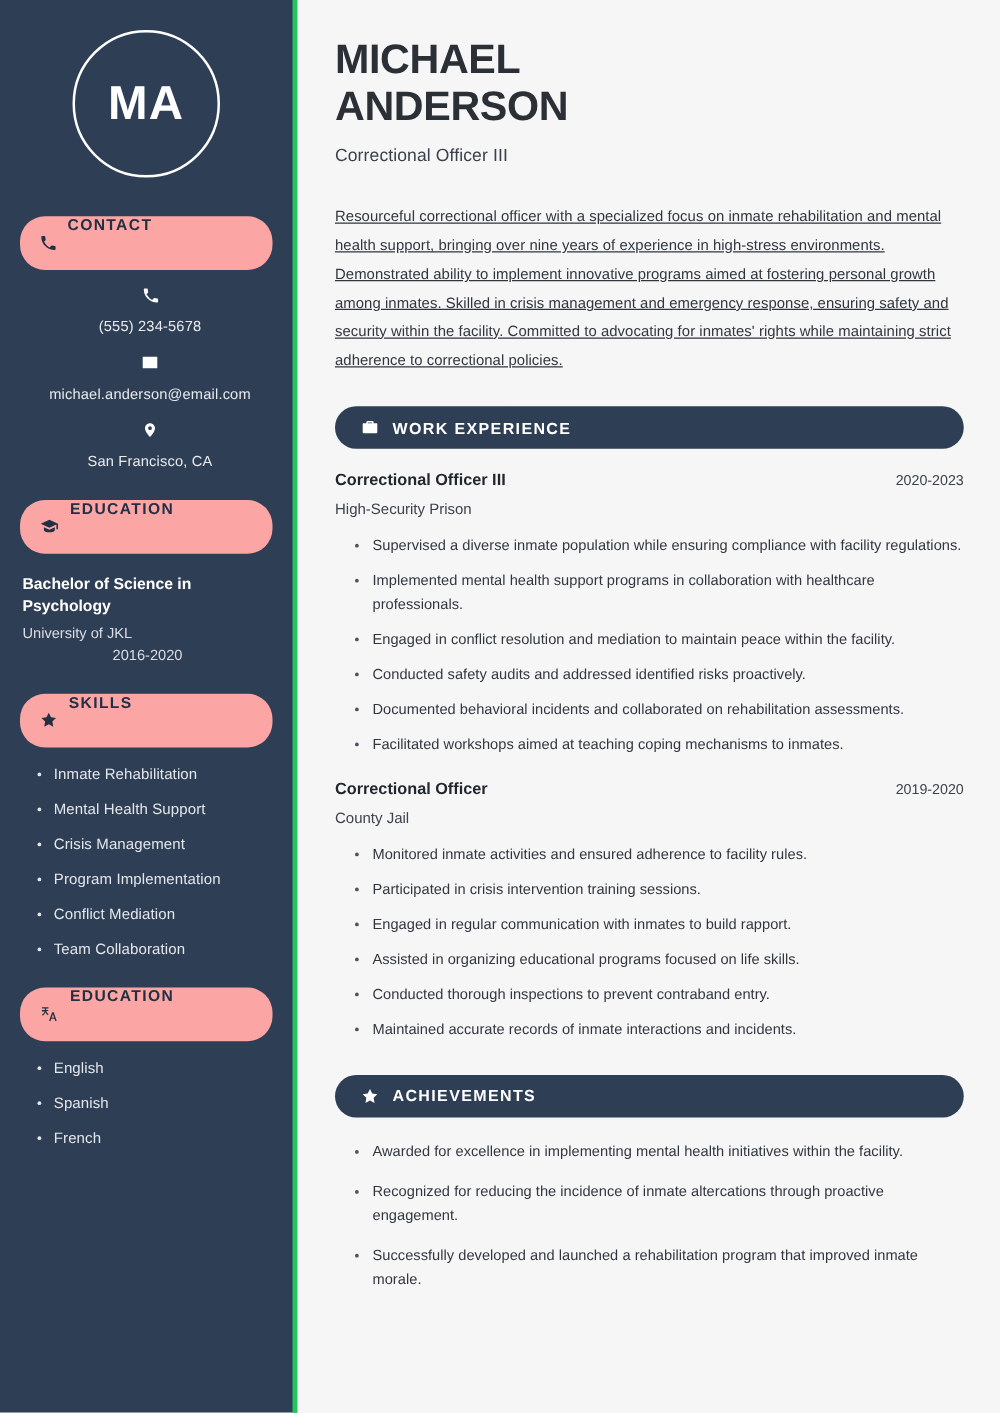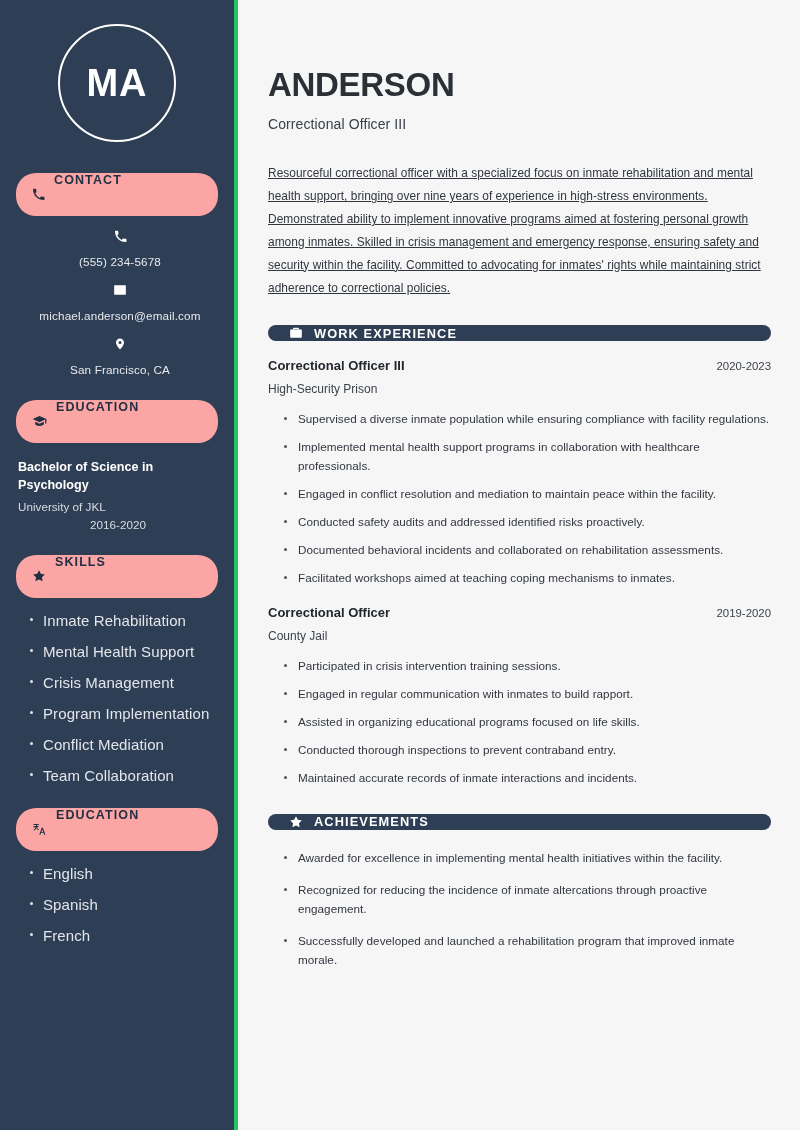--- a/index.html
+++ b/index.html
@@ -45,21 +45,21 @@
   .contact-row .c-ico { width:15px; display:flex; justify-content:center; align-items:center; }
   .contact-row .c-txt { font-size:11.7px; color:#e8eaee; letter-spacing:.15px; }
 
   .edu-block { margin-top:15px; padding-left:2px; }
   .edu-degree { font-size:12.6px; font-weight:bold; color:#ffffff; line-height:1.45; }
   .edu-school { font-size:11.7px; color:#d9dde3; margin-top:5px; }
   .edu-years  { font-size:11.7px; color:#d9dde3; margin-top:5px;text-align:center; }
 
   .sb-list { margin-top:14px; padding-left:14px; list-style:none; }
   .sb-list li {
-    position:relative; font-size:15px; color:#e3e6eb;
+    position:relative; font-size:12px; color:#e3e6eb;
     margin-bottom:14px; padding-left:13px; letter-spacing:.1px;
   }
   .sb-list li::before {
     content:""; position:absolute; left:0; top:6px;
     width:3px; height:3px; border-radius:50%; background:#e3e6eb;
   }
 
   
   .main { flex:1; padding:28px 29px 0 30px; background:#f6f6f7; }
   .name {
@@ -68,21 +68,21 @@
   }
   .role { font-size:14px; color:#3a4049; margin-top:13px; letter-spacing:.1px; }
 
   .summary {
     margin-top:30px; font-size:11.9px; color:#31363e;
     line-height:1.92; letter-spacing:.05px;text-decoration:underline;
   }
 
   .sec-bar {
     background:#2e3e54; color:#fff;
-    border-radius:21px; height:16px;
+    border-radius:21px; height:34px;
     display:flex; align-items:center; gap:11px;
     padding:0 21px; margin-top:26px;
     font-size:12.8px; font-weight:bold; letter-spacing:1.1px;
   }
   .sec-bar svg { display:block; }
 
   .job { margin-top:17px; }
   .job-head { display:flex; justify-content:space-between; align-items:baseline; }
   .job-title { font-size:13px; font-weight:bold; color:#22262d; }
   .job-date { font-size:11.4px; color:#3d434b; }
@@ -199,21 +199,21 @@
         <li>Spanish</li>
         <li>French</li>
       </ul>
     </div>
 
   </aside>
 
   <main class="main">
 
     <h1 class="name">
-      <br>
+      <span>MICHAEL</span><br>
       <span>ANDERSON</span>
     </h1>
     <div class="role">Correctional Officer III</div>
 
     <p class="summary">Resourceful correctional officer with a specialized focus on inmate rehabilitation and mental health support, bringing over nine years of experience in high-stress environments. Demonstrated ability to implement innovative programs aimed at fostering personal growth among inmates. Skilled in crisis management and emergency response, ensuring safety and security within the facility. Committed to advocating for inmates' rights while maintaining strict adherence to correctional policies.</p>
 
     <div class="sec-bar">
       <span>
         <svg width="14" height="14" viewBox="0 0 24 24" fill="#ffffff">
             <path d="M9 3h6a2 2 0 012 2v1h4a1 1 0 011 1v12a1 1 0 01-1 1H3a1 1 0 01-1-1V7a1 1 0 011-1h4V5a2 2 0 012-2zm0 3h6V5H9v1z"></path>
@@ -238,20 +238,21 @@
       </ul>
     </div>
 
     <div class="job">
       <div class="job-head">
         <span class="job-title">Correctional Officer</span>
         <span class="job-date">2019-2020</span>
       </div>
       <div class="job-org">County Jail</div>
       <ul class="bullets">
+        <li>Monitored inmate activities and ensured adherence to facility rules.</li>
         <li>Participated in crisis intervention training sessions.</li>
         <li>Engaged in regular communication with inmates to build rapport.</li>
         <li>Assisted in organizing educational programs focused on life skills.</li>
         <li>Conducted thorough inspections to prevent contraband entry.</li>
         <li>Maintained accurate records of inmate interactions and incidents.</li>
       </ul>
     </div>
 
     <div class="sec-bar">
       <span>

